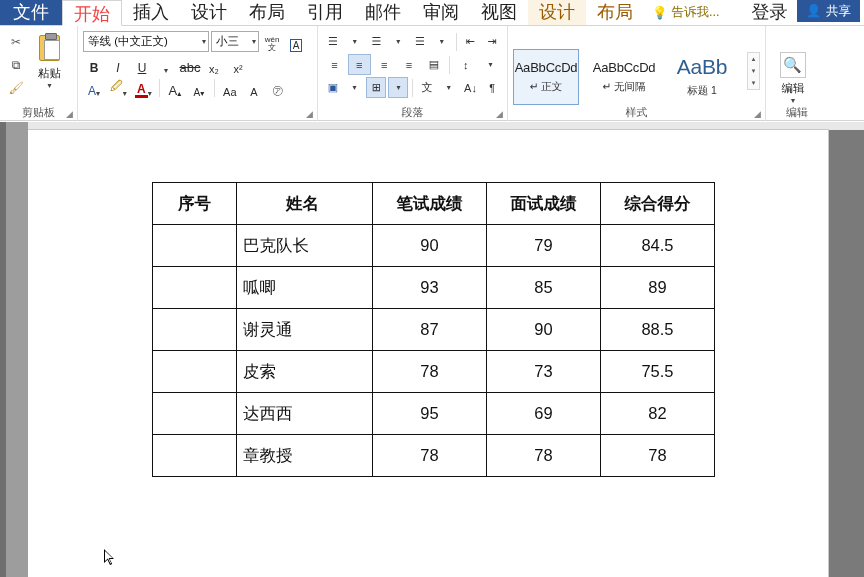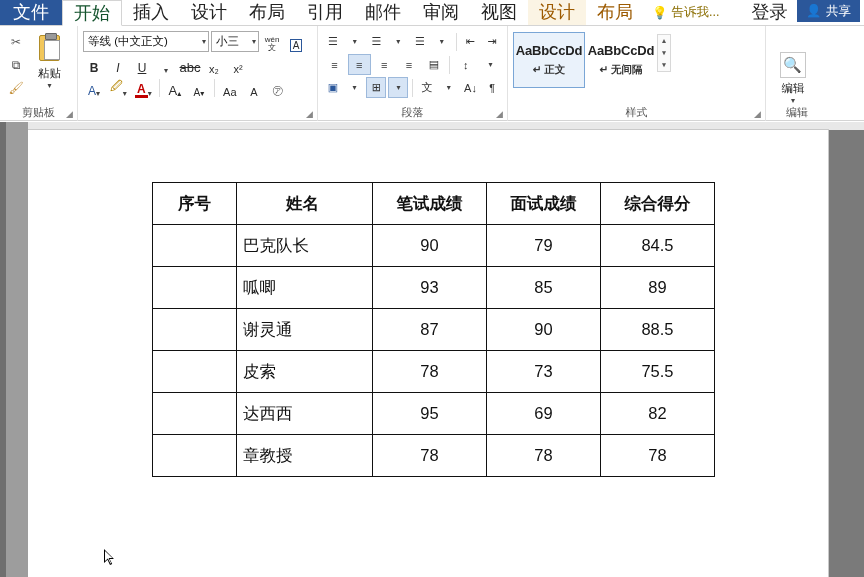--- a/index.html
+++ b/index.html
@@ -37,22 +37,21 @@
   .tab.file {
     background: #2b579a;
     color: #fff;
     padding: 0 13px;
   }
   .tab.active {
     background: #ffffff;
     border: 1px solid #d4d4d4;
     border-bottom: 1px solid #ffffff;
     margin-bottom: -1px;
-    color: #14532d;
-    font-family: Liberation Mono, monospace;
+    color: #ef4444;
   }
   .tab.ctx {
     color: #9c5a00;
   }
   .tellme {
     font-size: 12.5px;
     color: #8a6d00;
     display: flex;
     align-items: center;
     gap: 4px;
@@ -186,21 +185,21 @@
   
   .pbtn {
     width: 23px; height: 21px;
     display: flex; align-items: center; justify-content: center;
     font-size: 11px; color: #333;
     position: relative;
   }
   .pbtn.act { background: #d6e4f5; border: 1px solid #9db9db; }
 
   
-  .gallery { display: flex; align-items: flex-start; gap: 0; padding-top: 3px; font-weight: bold; }
+  .gallery { display: flex; align-items: center; gap: 12px; padding-top: 3px; }
   .style-card {
     width: 72px; height: 56px;
     border: 1px solid transparent;
     display: flex; flex-direction: column;
     align-items: center; justify-content: center;
     background: #fff;
   }
   .style-card.sel { border: 1px solid #7aa6d6; background: #eaf2fb; }
   .style-prev { font-size: 13px; color: #222; letter-spacing: -0.2px; }
   .style-prev.big { font-size: 21px; color: #2e5f93; }
@@ -509,20 +508,24 @@
 
     <div class="rgroup" style="width:258px;">
       <div class="rbody gallery">
         <div class="style-card sel">
           <div class="style-prev">AaBbCcDd</div>
           <div class="style-name">↵ 正文</div>
         </div>
         <div class="style-card">
           <div class="style-prev">AaBbCcDd</div>
           <div class="style-name">↵ 无间隔</div>
+        </div>
+        <div class="style-card">
+          <div class="style-prev big">AaBb</div>
+          <div class="style-name">标题 1</div>
         </div>
         <div class="gallery-scroll">
           <div class="gs">▴</div>
           <div class="gs">▾</div>
           <div class="gs">▾</div>
         </div>
       </div>
       <div class="glabel">样式</div>
       <div class="dlg">◢</div>
     </div>

